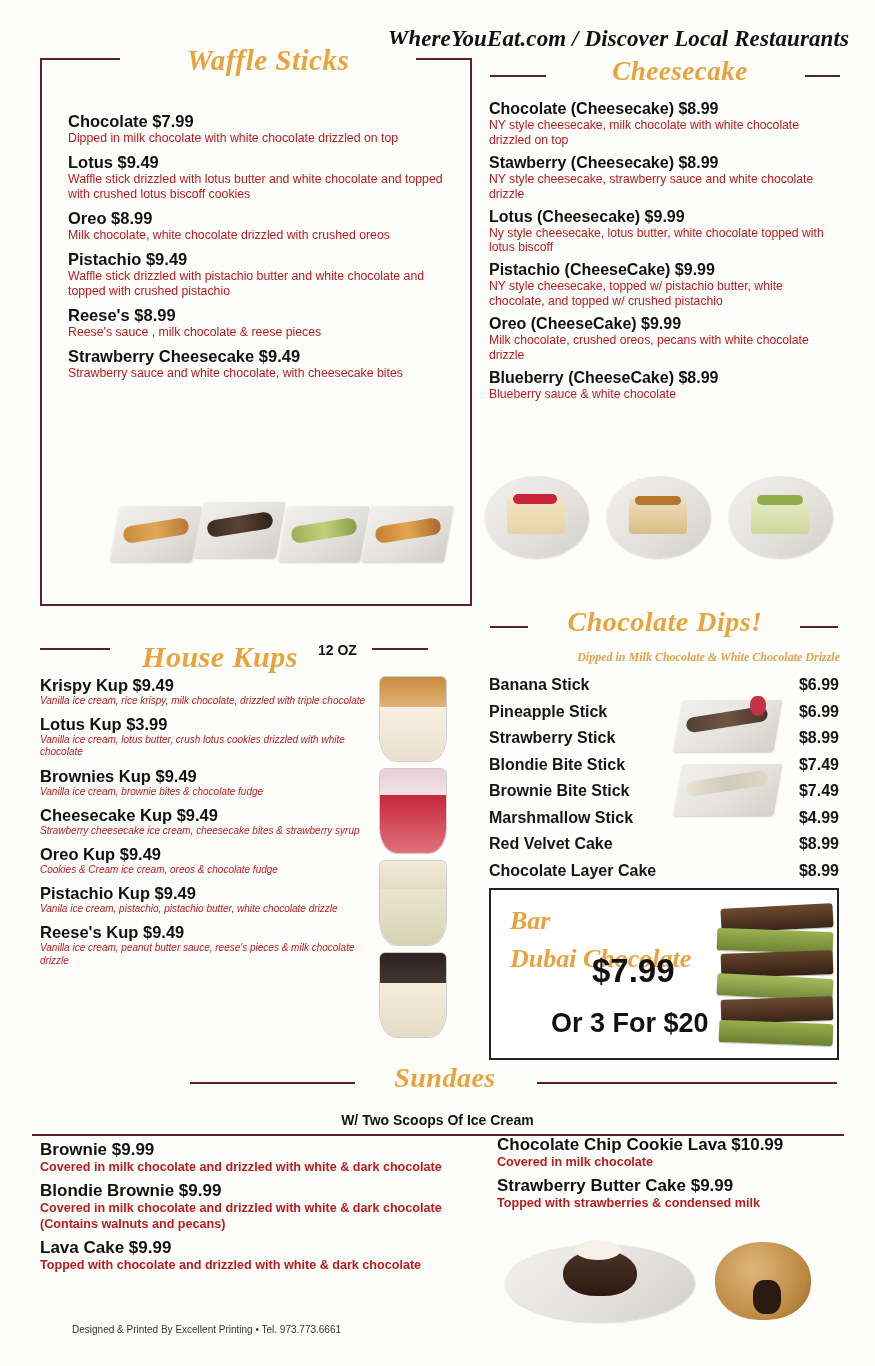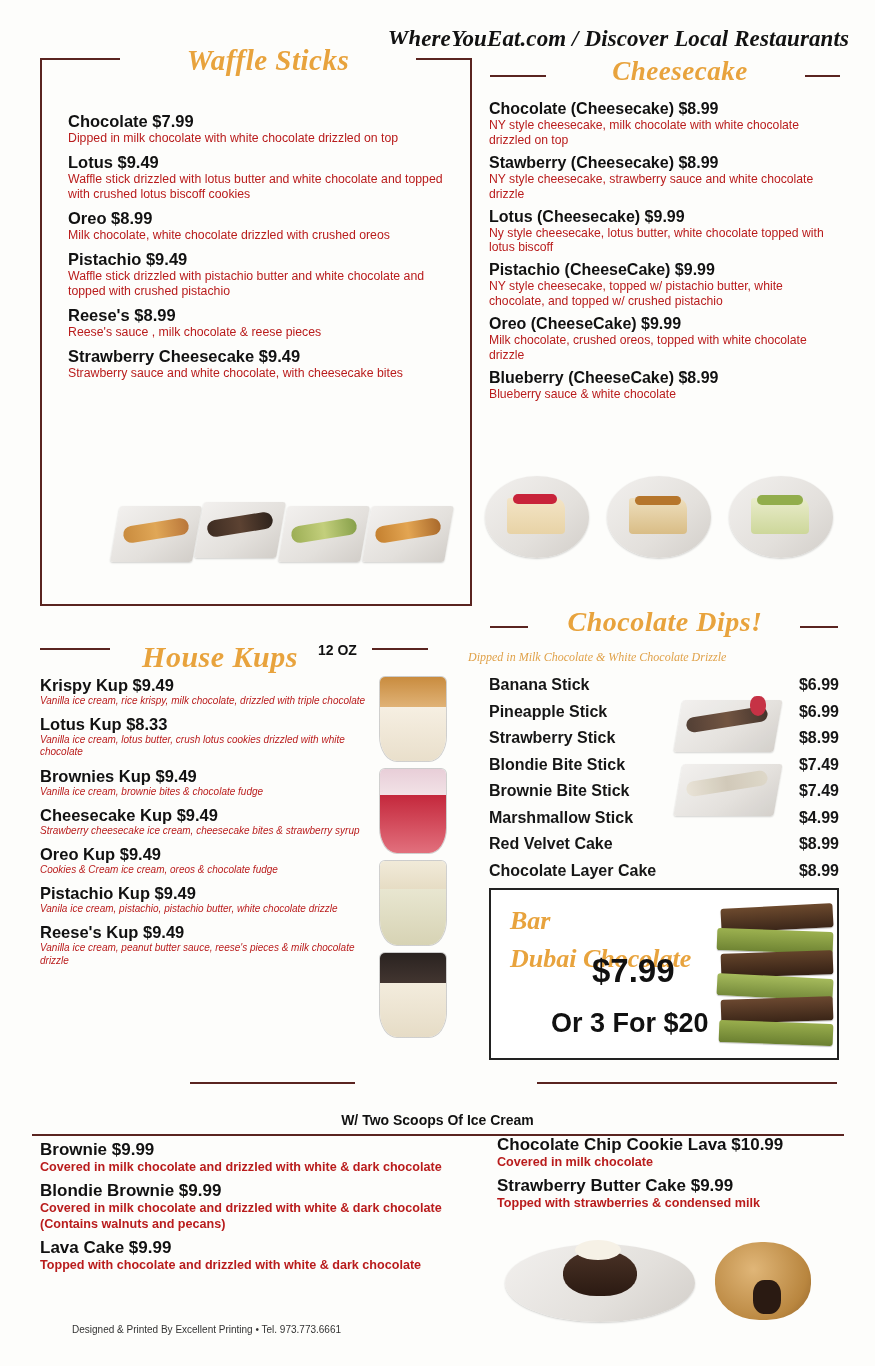--- a/index.html
+++ b/index.html
@@ -141,28 +141,29 @@
     position: absolute;
     left: 525px;
     top: 606px;
     width: 280px;
     font-size: 28px;
   }
   #dips-rule-left { position: absolute; left: 490px; top: 626px; width: 38px; height: 2px; background:#5a2420; }
   #dips-rule-right { position: absolute; left: 800px; top: 626px; width: 38px; height: 2px; background:#5a2420; }
   #dips-sub {
     position: absolute;
-    left: 468px;
+    left: 490px;
     top: 650px;
     width: 350px;
-    text-align: left;
+    text-align: right;
     font-size: 12px;
     font-family: "Liberation Serif", serif;
     font-style: italic;
     color: #e0a24a;
+    font-weight: bold;
   }
   #dips-list {
     position: absolute;
     left: 489px;
     top: 676px;
     width: 350px;
   }
   #dips-list .row {
     display: flex;
     justify-content: space-between;
@@ -359,21 +360,21 @@
     <div class="item">
       <div class="item-name">Lotus (Cheesecake)  $9.99</div>
       <div class="item-desc">Ny style cheesecake, lotus butter, white chocolate topped with lotus biscoff</div>
     </div>
     <div class="item">
       <div class="item-name">Pistachio (CheeseCake)  $9.99</div>
       <div class="item-desc">NY style cheesecake, topped w/ pistachio butter, white chocolate, and topped w/ crushed pistachio</div>
     </div>
     <div class="item">
       <div class="item-name">Oreo (CheeseCake)  $9.99</div>
-      <div class="item-desc">Milk chocolate, crushed oreos, topped with white chocolate drizzle</div>
+      <div class="item-desc">Milk chocolate, crushed oreos, pecans with white chocolate drizzle</div>
     </div>
     <div class="item">
       <div class="item-name">Blueberry (CheeseCake)  $8.99</div>
       <div class="item-desc">Blueberry sauce &amp; white chocolate</div>
     </div>
   </div>
 
   <div class="photo" style="left:485px; top:470px; width:355px; height:98px;">
     <div class="plate ellipse-plate" style="left:0; top:6px; width:104px; height:82px;"></div>
     <div class="cake-slice" style="left:22px; top:28px; width:58px; height:36px; background:linear-gradient(180deg,#f3e4c6,#e8d3a6); border-radius:3px 10px 4px 4px;"></div>
@@ -392,21 +393,21 @@
   <div id="kups-rule-right"></div>
   <div id="kups-title" class="script-title">House Kups</div>
   <div id="kups-oz">12 OZ</div>
 
   <div id="kups-list">
     <div class="item">
       <div class="item-name">Krispy Kup  $9.49</div>
       <div class="item-desc">Vanilla ice cream, rice krispy, milk chocolate, drizzled with triple chocolate</div>
     </div>
     <div class="item">
-      <div class="item-name">Lotus Kup  $8.33</div>
+      <div class="item-name">Lotus Kup  $3.99</div>
       <div class="item-desc">Vanilla ice cream, lotus butter, crush lotus cookies drizzled with white chocolate</div>
     </div>
     <div class="item">
       <div class="item-name">Brownies Kup  $9.49</div>
       <div class="item-desc">Vanilla ice cream, brownie bites &amp; chocolate fudge</div>
     </div>
     <div class="item">
       <div class="item-name">Cheesecake Kup  $9.49</div>
       <div class="item-desc">Strawberry cheesecake ice cream, cheesecake bites &amp; strawberry syrup</div>
     </div>
@@ -503,20 +504,21 @@
   </div>
   <div id="dubai-script">
     <div>Bar</div>
     <div>Dubai Chocolate</div>
   </div>
   <div id="dubai-price">$7.99</div>
   <div id="dubai-or">Or 3 For $20</div>
 
   <div id="sundaes-rule-left"></div>
   <div id="sundaes-rule-right"></div>
+  <div id="sundaes-title" class="script-title">Sundaes</div>
   <div id="sundaes-sub">W/ Two Scoops Of Ice Cream</div>
   <div id="sundaes-hr"></div>
 
   <div id="sundaes-left">
     <div class="item">
       <div class="item-name">Brownie $9.99</div>
       <div class="item-desc">Covered in milk chocolate and drizzled with white &amp; dark chocolate</div>
     </div>
     <div class="item">
       <div class="item-name">Blondie Brownie $9.99</div>

